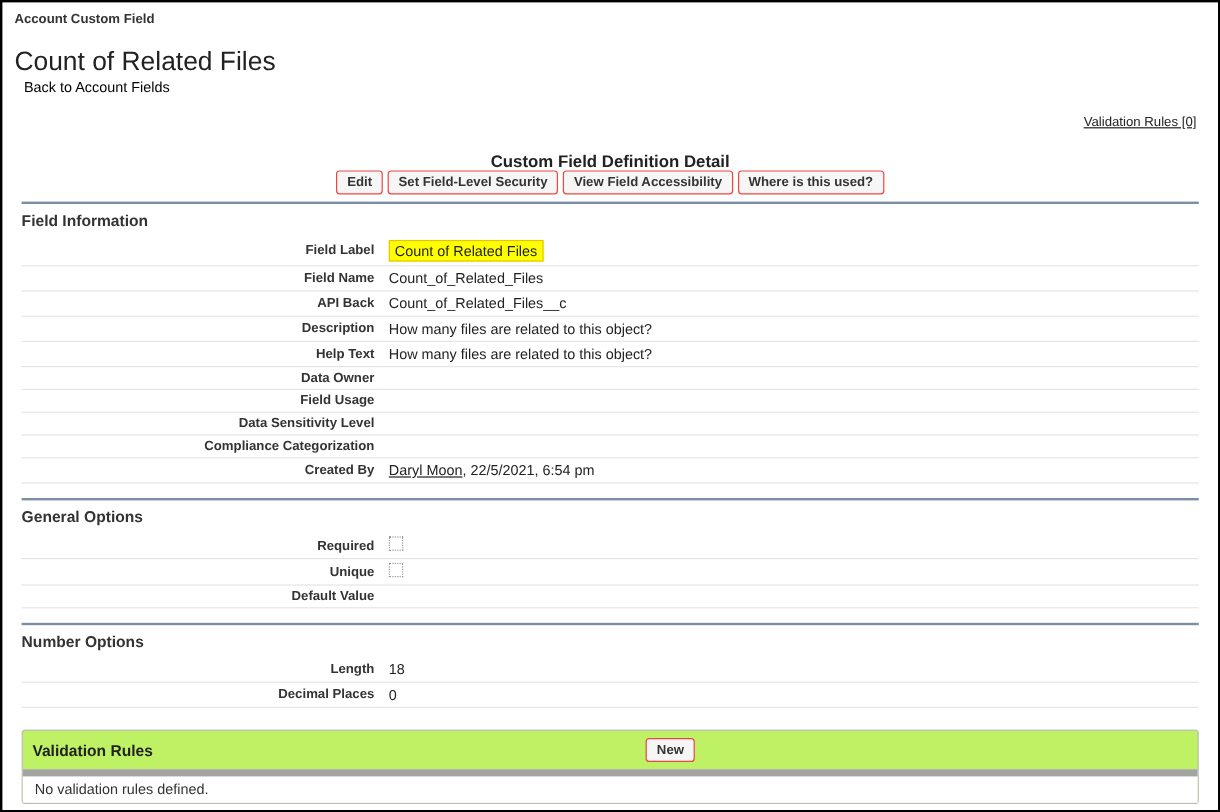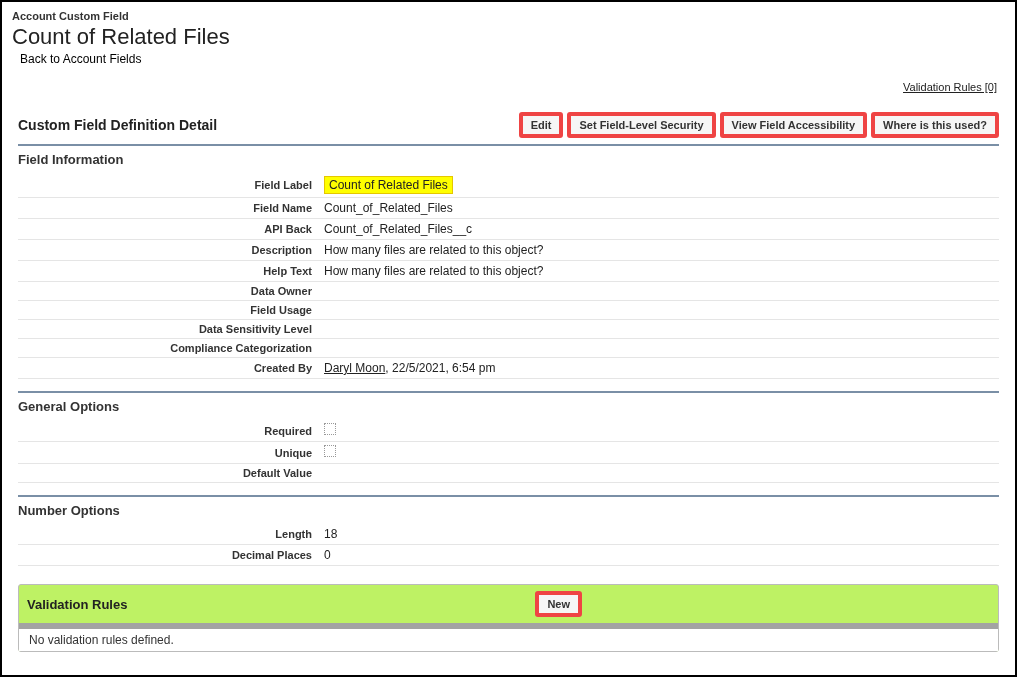--- a/index.html
+++ b/index.html
@@ -14,21 +14,21 @@
     width: 1017px;
     height: 677px;
     padding: 8px 10px;
     position: relative;
     overflow: hidden;
   }
   .page-subtype {
     font-size: 11px;
     color: #333;
     font-weight: bold;
-    margin-bottom: 2px;
+    margin-bottom: 16px;
   }
   .page-title {
     font-size: 22px;
     font-weight: normal;
     color: #222;
     margin-bottom: 2px;
   }
   .back-link {
     color: #000000;
     font-size: 12px;
@@ -43,36 +43,37 @@
   }
   .top-links a {
     color: #222;
     font-size: 11px;
     text-decoration: underline;
   }
   .detail-header {
     display: flex;
     align-items: center;
     margin: 0 6px 6px 6px;
+    flex-direction: column;
   }
   .detail-header h2 {
     font-size: 14px;
     font-weight: bold;
     flex: 0 0 auto;
   }
   .btn-row {
     flex: 1;
     display: flex;
     justify-content: flex-end;
     gap: 4px;
   }
   .btn {
     font-size: 11px;
     padding: 3px 8px;
-    border: 4px solid #ef4444;
+    border: 1px solid #ef4444;
     border-radius: 3px;
     background: #f6f6f6;
     cursor: pointer;
     color: #333;
     font-weight: bold;
   }
   .section-rule {
     border: none;
     border-top: 2px solid #7a8fa6;
     margin: 0 6px;

